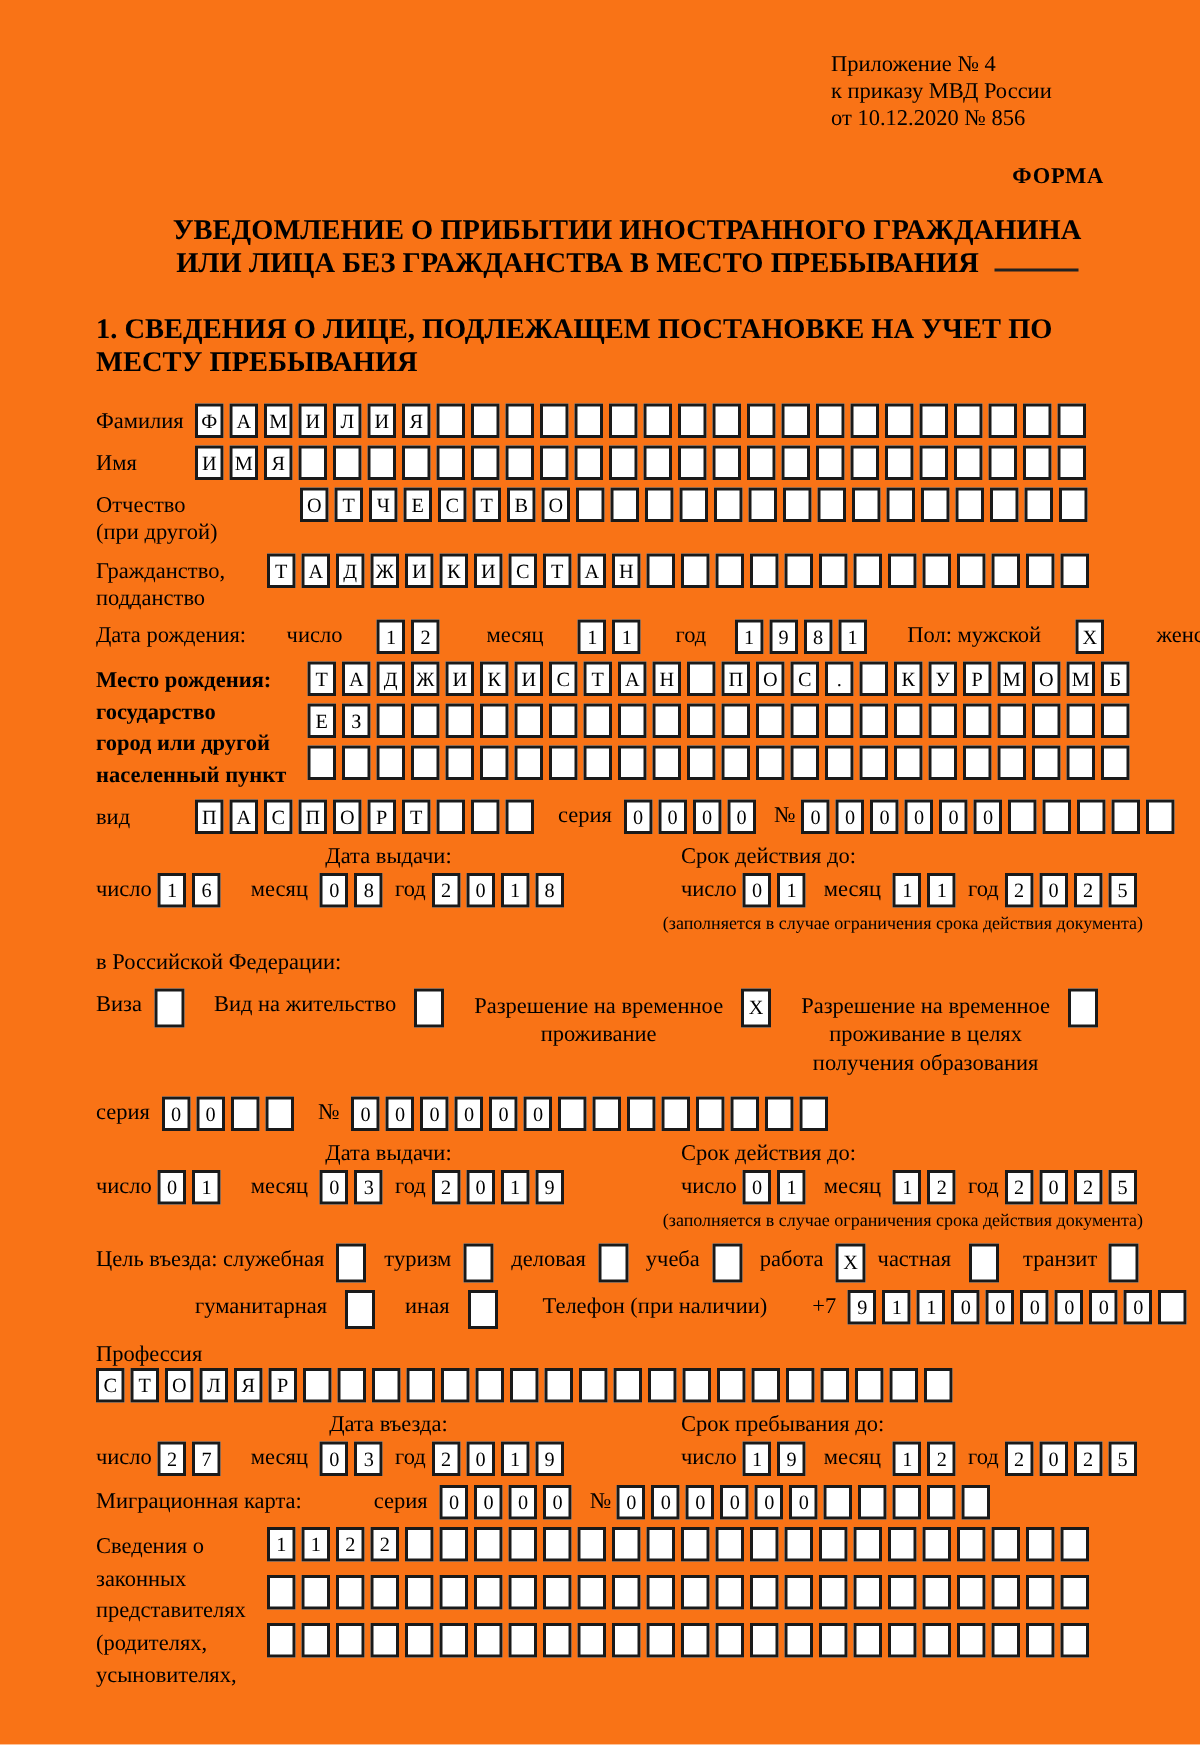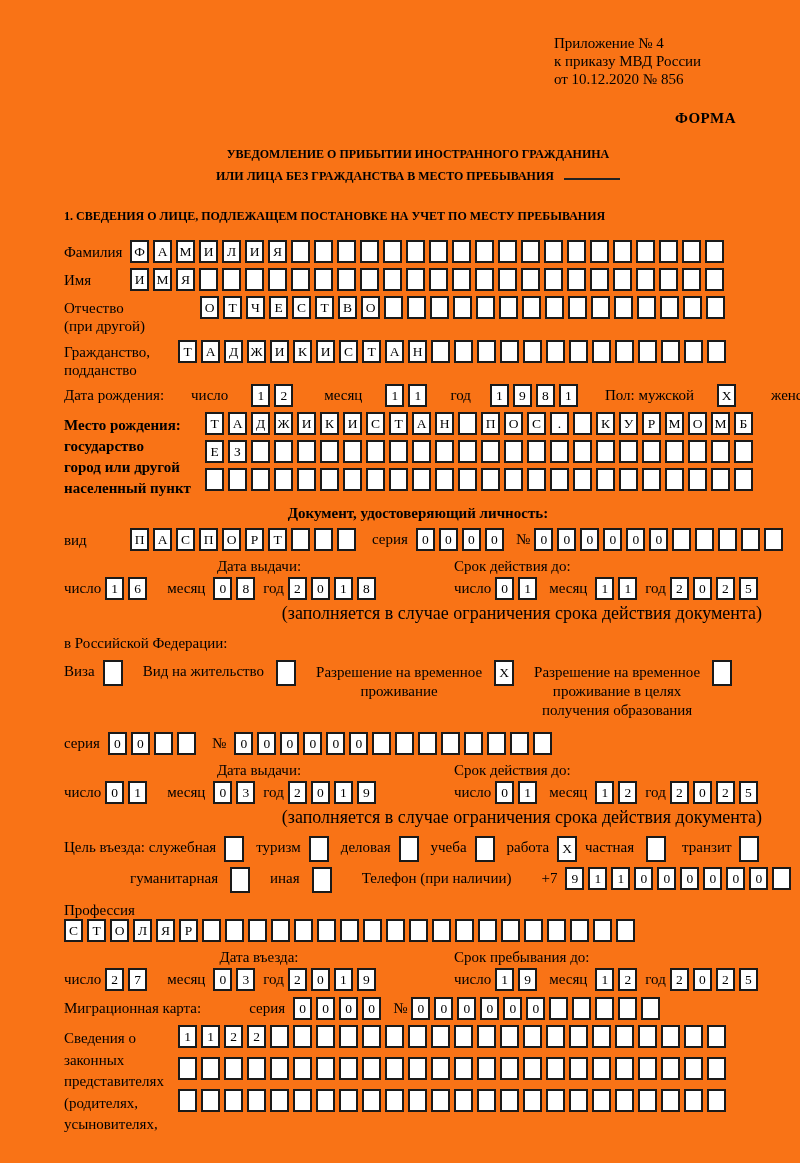--- a/index.html
+++ b/index.html
@@ -5,23 +5,23 @@
   html,body { margin:0; padding:0; background:#fff; }
   .page {
     width:800px; height:1163px; box-sizing:border-box; position:relative;
     background:#f97316; color:#000;
     font-family:"Liberation Serif","DejaVu Serif",serif;
     font-size:15px; padding:34px 28px 0 64px; overflow:hidden;
   }
   .annex { width:218px; margin-left:auto; line-height:18px; }
   .annex-note { width:218px; margin-left:auto; font-size:13.5px; line-height:17px; margin-top:3px; }
   .forma { text-align:right; font-weight:bold; padding-right:36px; margin-top:22px; letter-spacing:.5px; }
-  .title { text-align:center; font-weight:bold; font-size:12px; line-height:22px; margin-top:16px; }
+  .title { text-align:center; font-weight:bold; font-size:19px; line-height:22px; margin-top:16px; }
   .blank-line { display:inline-block; width:56px; border-bottom:2px solid #222; height:12px; margin-left:10px; }
-  .section-heading { font-weight:bold; font-size:12px; margin-top:22px; margin-bottom:16px; }
+  .section-heading { font-weight:bold; font-size:19px; margin-top:22px; margin-bottom:16px; }
 
   .row { display:flex; align-items:flex-start; margin-bottom:5px; }
   .lbl { flex:0 0 auto; padding-top:3px; line-height:18px; }
   .w66 { width:66px; } .w84 { width:84px; } .w114 { width:114px; }
   .w136 { width:136px; } .w141 { width:141px;font-weight:bold; }
   .cells { display:flex; flex:0 0 auto; }
   .cell {
     width:19px; height:23px; border:2px solid #1a1a1a; box-sizing:border-box;
     margin-right:4px; display:inline-flex; align-items:center; justify-content:center;
     font-size:13.5px; line-height:1; flex:0 0 auto; background:#fff;
@@ -29,21 +29,21 @@
   .cbx .cell { width:20px; height:26px; }
   .stack { display:flex; flex-direction:column; row-gap:5px; }
   .inline-lbl { padding-top:3px; flex:0 0 auto; }
   .doc-heading { text-align:center; font-weight:bold; margin:6px 0 6px 0; }
   .hdr-row { display:flex; margin:7px 0 2px 0; }
   .hdr-left { width:390px; text-align:center; }
   .hdr-right { width:210px; text-align:left; white-space:nowrap; }
   .date-row { display:flex; align-items:flex-start; margin-bottom:3px; }
   .date-group { display:flex; align-items:flex-start; }
   .g4 { margin-right:4px; } .g8 { margin-right:8px; } .g12 { margin-right:12px; } .g16 { margin-right:16px; }
-  .note-right { font-size:18px; text-align:right; padding-right:10px; margin:0 0 8px 0; }
+  .note-right { font-size:12px; text-align:right; padding-right:10px; margin:0 0 8px 0; }
   .plain-line { margin:6px 0 2px 0; line-height:22px; }
   .viza-row { display:flex; align-items:flex-start; margin:6px 0 12px 0; }
   .center-lbl { text-align:center; line-height:19px; padding-top:3px; }
   .nowrap { white-space:nowrap; }
 </style>
 </head>
 <body>
 
 <div class="page">
 
@@ -302,21 +302,20 @@
           <span class="cell"></span>
           <span class="cell"></span>
           <span class="cell"></span>
           <span class="cell"></span>
           <span class="cell"></span>
           <span class="cell"></span>
         </div>
     </div>
   </div>
 
-  <div class="doc-heading">Документ, удостоверяющий личность:</div>
 
   <div class="row">
     <div class="lbl w66">вид</div>
     <span class="cells g12">
         <span class="cell">П</span>
         <span class="cell">А</span>
         <span class="cell">С</span>
         <span class="cell">П</span>
         <span class="cell">О</span>
         <span class="cell">Р</span>

